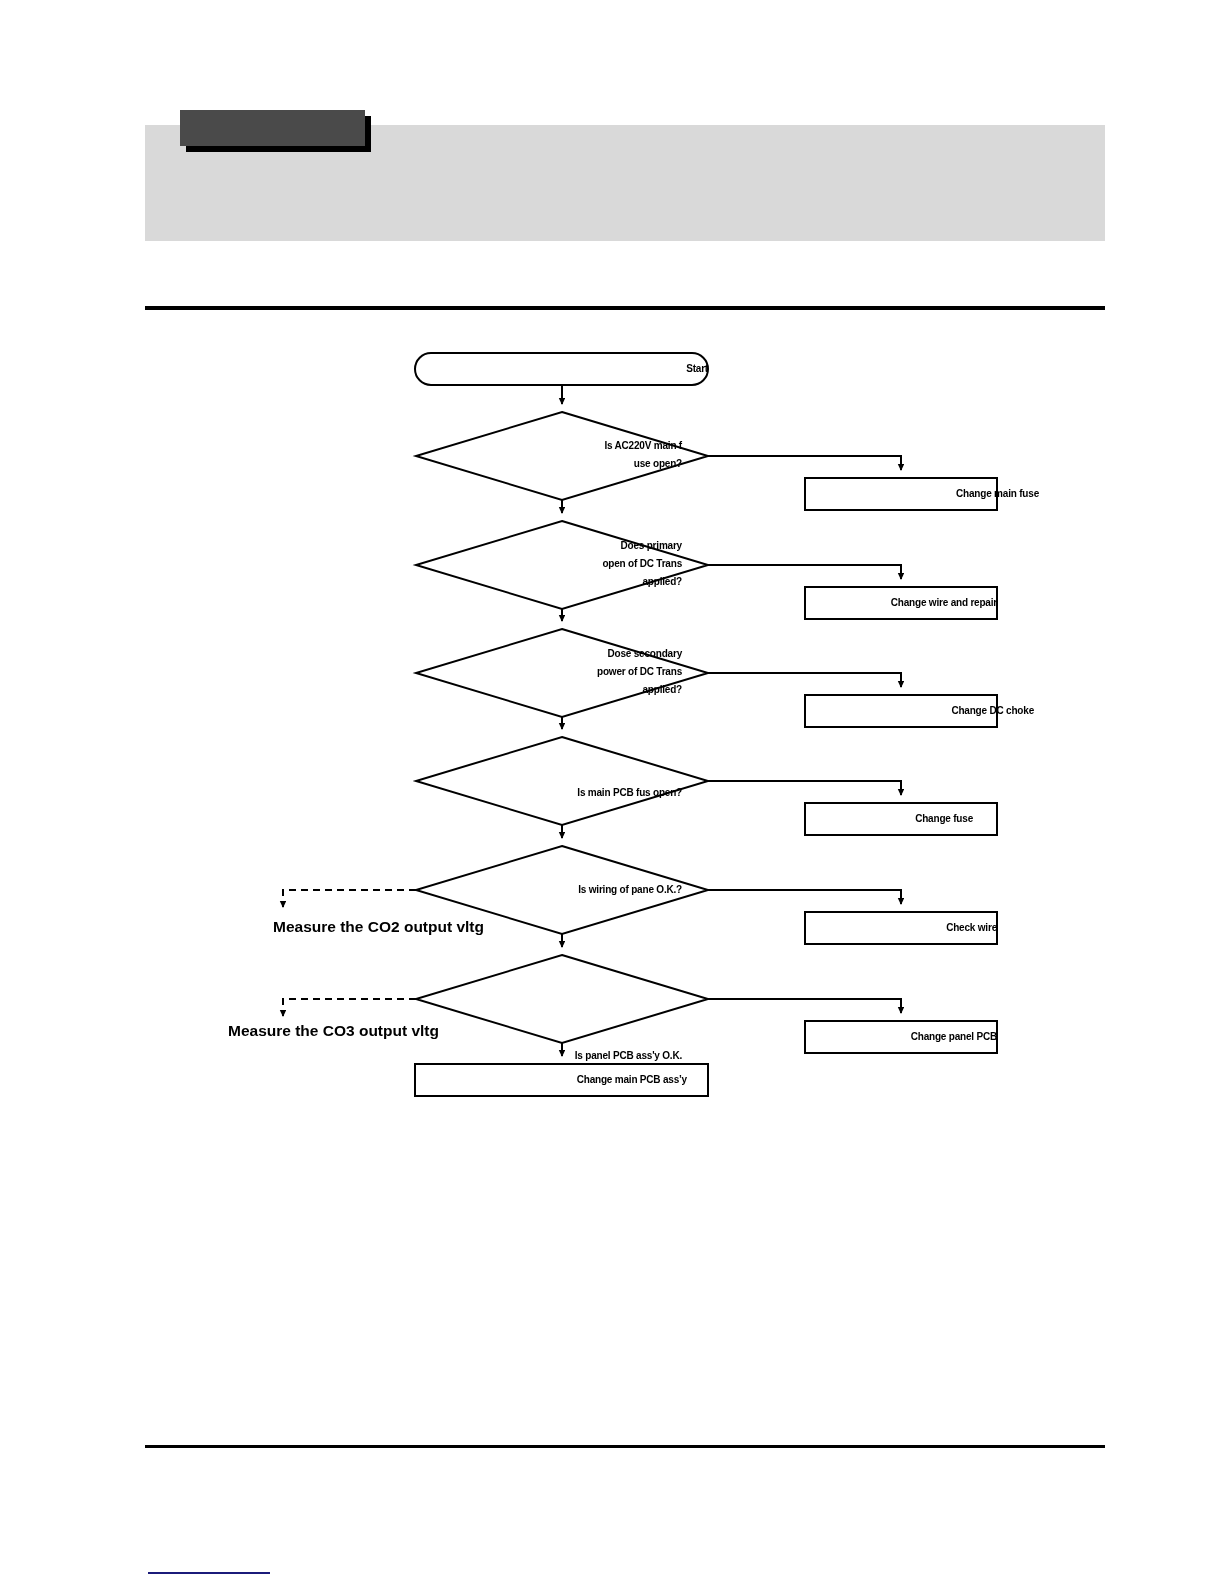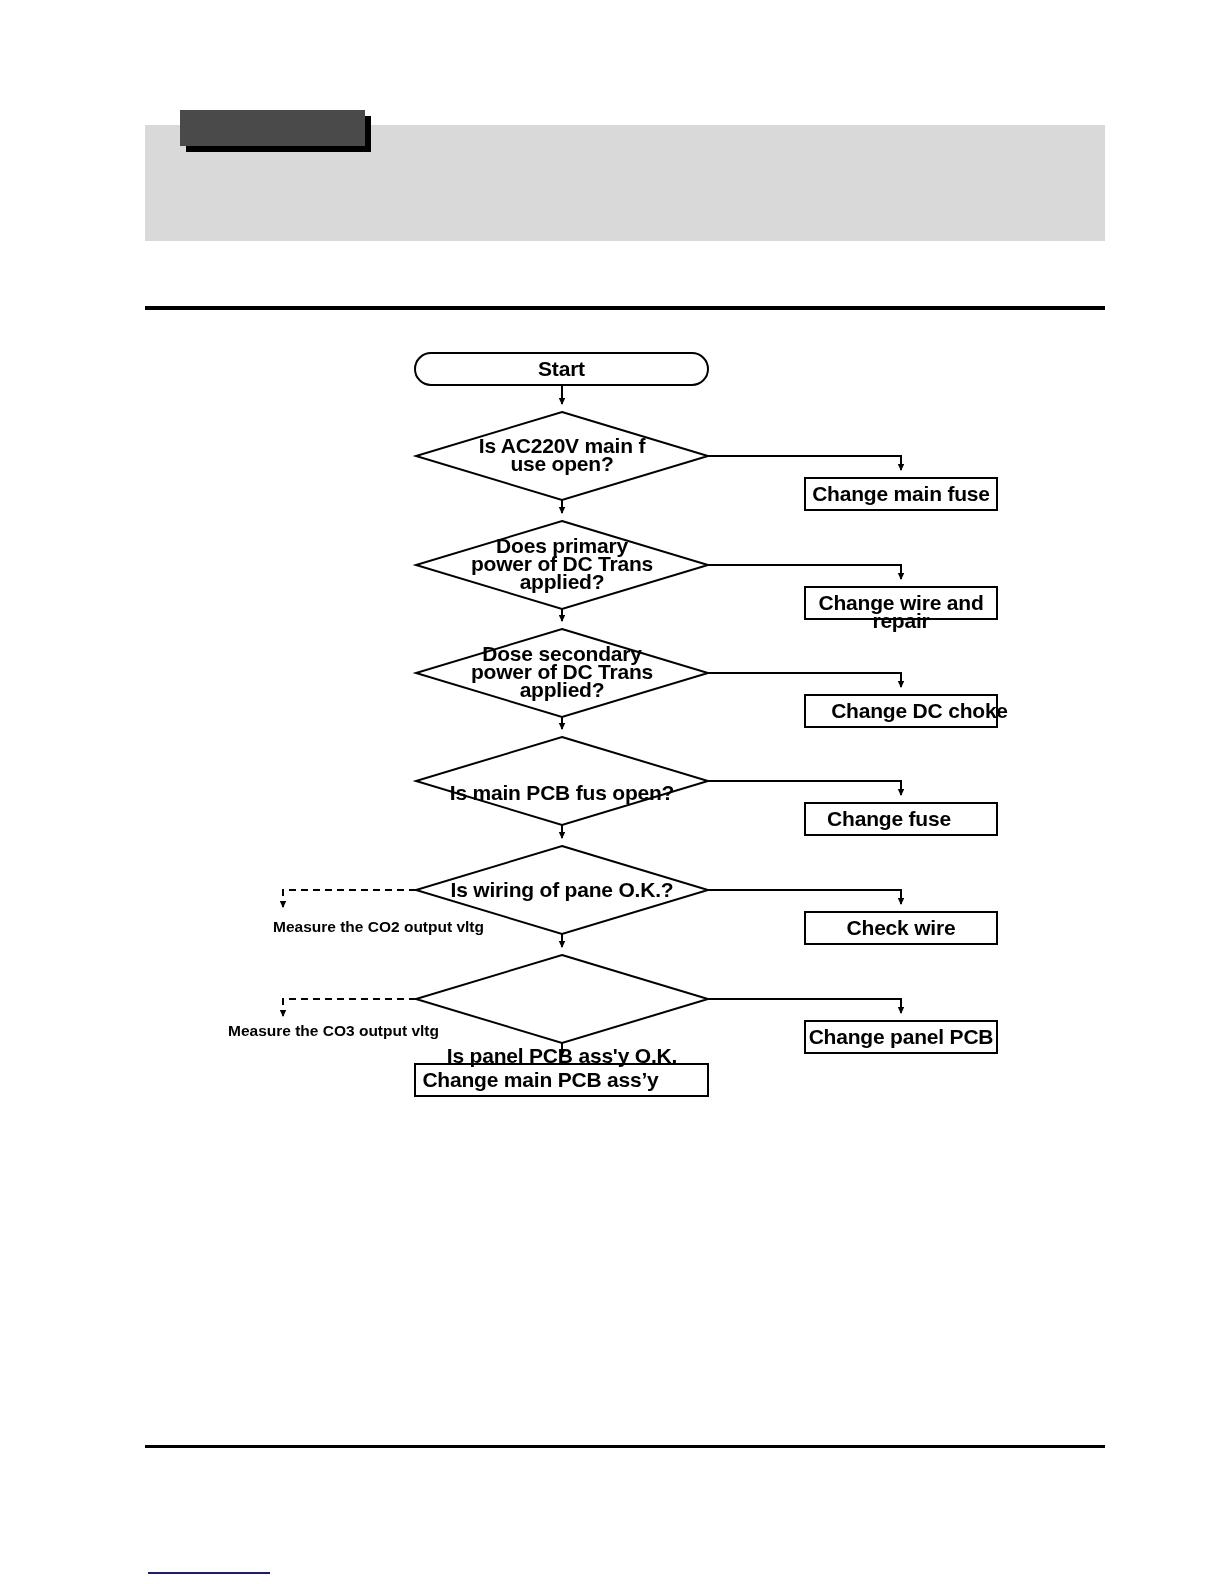--- a/index.html
+++ b/index.html
@@ -77,23 +77,23 @@
     position: absolute;
     left: 0;
     top: 0;
     width: 1224px;
     height: 1584px;
   }
 
   
   .node-label {
     position: absolute;
-    text-align: center;
+    text-align: right;
     font-family: "Liberation Sans", sans-serif;
-    font-size: 21px;
+    font-size: 10px;
     font-weight: bold;
     color: #000000;
     line-height: 18px;
     letter-spacing: -0.2px;
     white-space: pre-line;
     pointer-events: none;
   }
   .side-note {
     position: absolute;
     font-family: "Liberation Sans", sans-serif;
@@ -157,34 +157,34 @@
   <path d="M416,890 L283,890 L283,907" fill="none" stroke="#000000" stroke-width="2" stroke-dasharray="7,5" marker-end="url(#arrow)"></path>
   <path d="M416,999 L283,999 L283,1016" fill="none" stroke="#000000" stroke-width="2" stroke-dasharray="7,5" marker-end="url(#arrow)"></path>
 </svg>
 
 <div class="node-label" style="left:415px; top:360px; width:293px;">Start</div>
 
 <div class="node-label" style="left:442px; top:437px; width:240px;">Is AC220V main f
 use open?</div>
 
 <div class="node-label" style="left:442px; top:537px; width:240px;">Does primary
-power of DC Trans
+open of DC Trans
 applied?</div>
 
 <div class="node-label" style="left:442px; top:645px; width:240px;">Dose secondary
 power of DC Trans
 applied?</div>
 
 <div class="node-label" style="left:442px; top:772px; width:240px;margin-top:12px;">Is main PCB fus open?</div>
 
 <div class="node-label" style="left:442px; top:881px; width:240px;">Is wiring of pane O.K.?</div>
 
 <div class="node-label" style="left:442px; top:1047px; width:240px;">Is panel PCB ass'y O.K.</div>
 
-<div class="node-label" style="left:805px; top:485px; width:192px;">Change main fuse</div>
+<div class="node-label" style="left:805px; top:485px; width:192px;padding-left:42px;">Change main fuse</div>
 
 <div class="node-label" style="left:805px; top:594px; width:192px;">Change wire and repair</div>
 
 <div class="node-label" style="left:805px; top:702px; width:229px;">Change DC choke</div>
 
 <div class="node-label" style="left:805px; top:810px; width:168px;">Change fuse</div>
 
 <div class="node-label" style="left:805px; top:919px; width:192px;">Check wire</div>
 
 <div class="node-label" style="left:805px; top:1028px; width:192px;">Change panel PCB</div>

